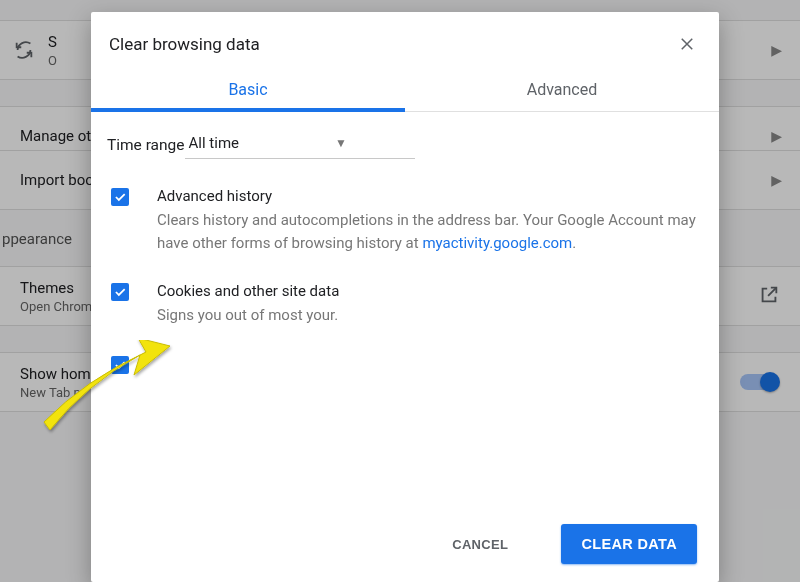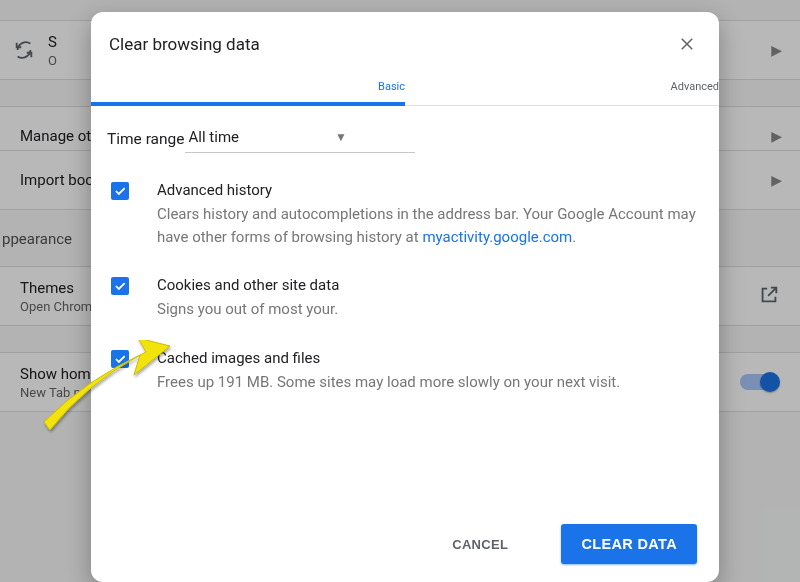--- a/index.html
+++ b/index.html
@@ -16,26 +16,26 @@
   .chev { color:#888; font-size:14px; }
   .sec-title { position:absolute; left:10px; color:#535353; font-size:15px; }
   .toggle { width:38px; height:16px; background:#a8c7fa; border-radius:10px; position:relative; margin-right:4px; }
   .toggle .thumb { width:20px; height:20px; background:#1a73e8; border-radius:50%; position:absolute; top:-2px; right:-2px; box-shadow:0 1px 2px rgba(0,0,0,.3); }
   .extlink { width:24px; height:24px; color:#5f6368; }
   .radio-row { position:absolute; left:98px; display:flex; align-items:center; }
   .radio { width:20px; height:20px; border-radius:50%; border:2px solid #5f6368; position:relative; }
   .radio.sel { border-color:#1a73e8;}
   .radio.sel .dot { position:absolute; inset:3px; background:#1a73e8; border-radius:50%; }
   
-  .dialog { position:absolute; left:91px; top:12px; width:628px; height:570px; background:#fff; box-shadow:0 8px 24px rgba(0,0,0,.3); border-radius:12px; display:flex; flex-direction:column; }
+  .dialog { position:absolute; left:91px; top:12px; width:628px; height:570px; background:#fff; box-shadow:0 8px 24px rgba(0,0,0,.3); border-radius:2px; display:flex; flex-direction:column; }
   .dlg-hdr { display:flex; align-items:center; padding:18px 18px 8px 18px; }
   .dlg-title { font-size:17px; color:#202124; flex:1; }
   .close { width:28px; height:28px; display:flex; align-items:center; justify-content:center; color:#5f6368; cursor:pointer; }
   .tabs { display:flex; border-bottom:1px solid #e0e0e0; }
-  .tab { flex:1; text-align:right; padding:14px 0 12px; font-size:11px; color:#5f6368; cursor:pointer; position:relative; }
+  .tab { flex:1; text-align:center; padding:14px 0 12px; font-size:16px; color:#5f6368; cursor:pointer; position:relative; }
   .tab.active { color:#1a73e8; }
   .tab.active::after { content:""; position:absolute; left:0; right:0; bottom:-1px; height:4px; background:#1a73e8; }
   .content { padding:18px 14px 0 14px; flex:1; overflow:hidden; }
   .time-row { display:flex; align-items:center; margin-bottom:28px; padding-left:2px; }
   .time-label { color:#202124; font-size:15.5px; }
   .time-sel { display:flex; align-items:center; gap:96px; border-bottom:1px solid #c8c8c8; padding:4px 4px 6px 4px; cursor:pointer; min-width:230px; }
   .time-sel .tri { color:#777; font-size:12px;}
   .item { display:flex; gap:22px; padding:0 6px 28px 6px; }
   .cb-wrap { flex:0 0 24px; padding-top:1px; }
   .cb { width:18px; height:18px; background:#1a73e8; border-radius:2px; display:flex; align-items:center; justify-content:center; cursor:pointer; }
@@ -168,24 +168,20 @@
     </div>
 
     <div class="item">
       <div class="cb-wrap">
           <div class="cb">
             <svg width="14" height="14" viewBox="0 0 24 24" fill="none" stroke-width="3">
               <path d="M5 12l5 5L20 7"></path>
             </svg>
           </div>
         </div>
-      <div class="item-body">
-        <div class="item-title">Cached images and files</div>
-        <div class="item-desc"><span>Frees up 191 MB. Some sites may load more slowly on your next visit.</span></div>
-      </div>
     </div>
   </div>
   <div class="actions">
     <button class="btn-flat">CANCEL</button>
     <button class="btn-pri">CLEAR DATA</button>
   </div>
 </div>
 
 <div class="arrow-wrap" style="left:30px; top:340px;">
   <svg width="150" height="100" viewBox="0 0 150 100">

